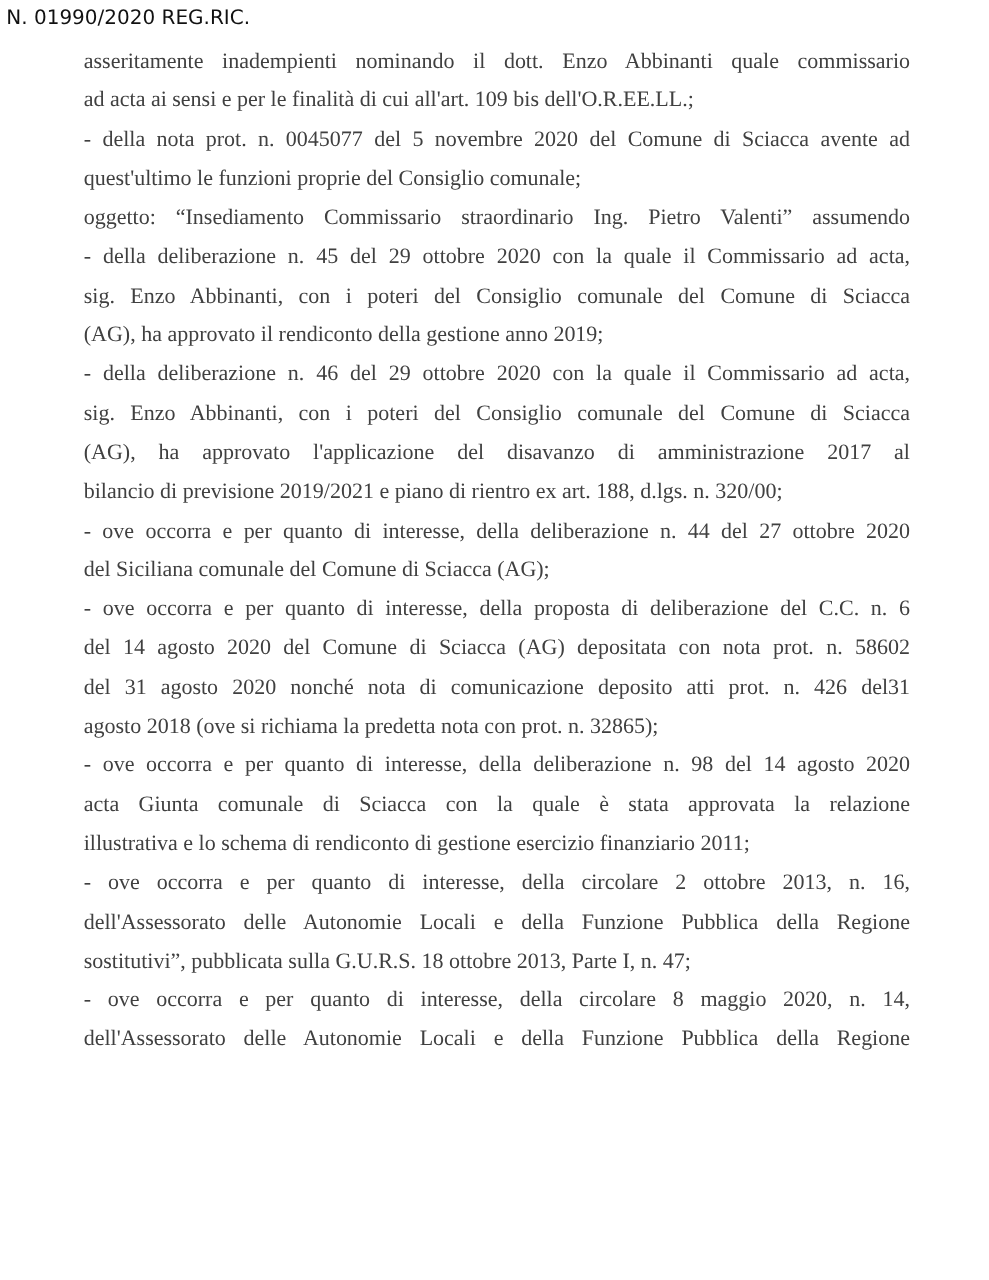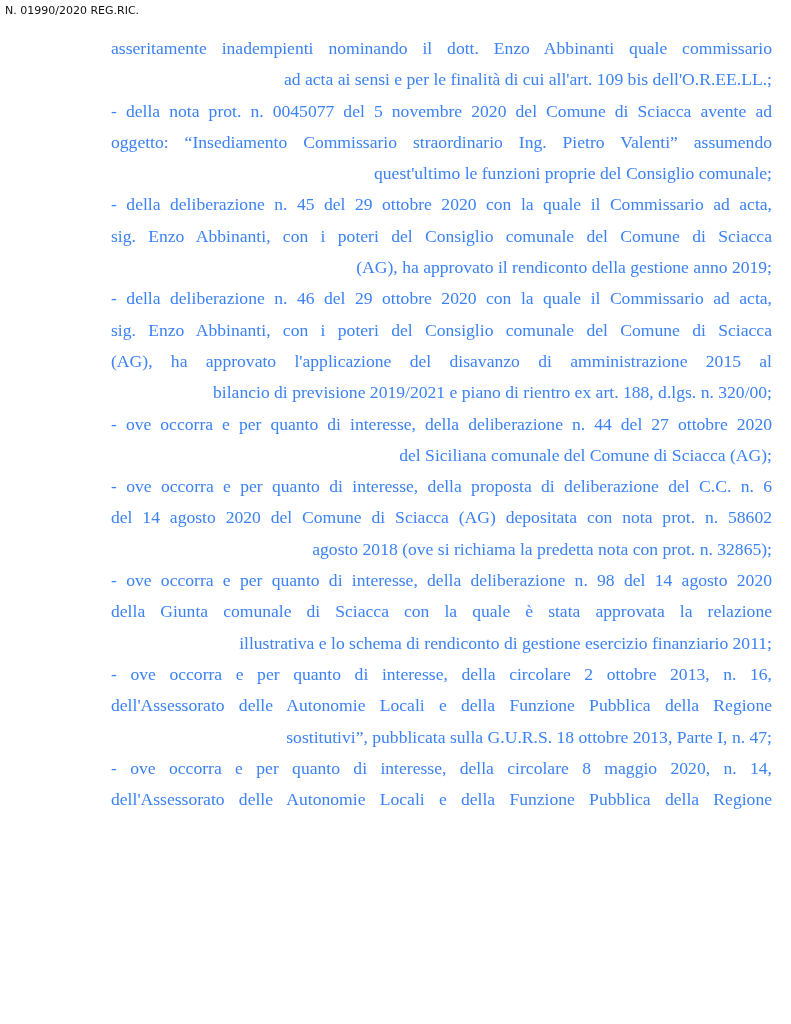--- a/index.html
+++ b/index.html
@@ -11,71 +11,70 @@
       width: 791px;
       height: 1024px;
       position: relative;
       overflow: hidden;
     }
     .header-ref {
       position: absolute;
       left: 5px;
       top: 4px;
       font-family: "DejaVu Sans", "Liberation Sans", sans-serif;
-      font-size: 11px;
+      font-size: 16px;
       color: #111;
       letter-spacing: 0px;
     }
     .doc-body {
       position: absolute;
       left: 67px;
       top: 33px;
       width: 661px;
       font-family: "Liberation Serif", "DejaVu Serif", serif;
       font-size: 17.6px;
       line-height: 31.3px;
-      color: #3b82f6;
-      margin-left: 44px;
+      color: #404040;
     }
     .line {
       display: block;
       white-space: nowrap;
       height: 31.3px;
-      text-align: right;
     }
     .line.justify {
       text-align: justify;
       text-align-last: justify;
       white-space: normal;
     }
   </style>
 </head>
 <body>
 
 <div class="header-ref">N. 01990/2020 REG.RIC.</div>
 
 <div class="doc-body" id="doc-body">
     <span class="line justify">asseritamente inadempienti nominando il dott. Enzo Abbinanti quale commissario</span>
     <span class="line">ad acta ai sensi e per le finalità di cui all'art. 109 bis dell'O.R.EE.LL.;</span>
     <span class="line justify">- della nota prot. n. 0045077 del 5 novembre 2020 del Comune di Sciacca avente ad</span>
+    <span class="line">quest'ultimo le funzioni proprie del Consiglio comunale;</span>
     <span class="line justify">oggetto: “Insediamento Commissario straordinario Ing. Pietro Valenti” assumendo</span>
-    <span class="line">quest'ultimo le funzioni proprie del Consiglio comunale;</span>
     <span class="line justify">- della deliberazione n. 45 del 29 ottobre 2020 con la quale il Commissario ad acta,</span>
     <span class="line justify">sig. Enzo Abbinanti, con i poteri del Consiglio comunale del Comune di Sciacca</span>
     <span class="line">(AG), ha approvato il rendiconto della gestione anno 2019;</span>
     <span class="line justify">- della deliberazione n. 46 del 29 ottobre 2020 con la quale il Commissario ad acta,</span>
     <span class="line justify">sig. Enzo Abbinanti, con i poteri del Consiglio comunale del Comune di Sciacca</span>
-    <span class="line justify">(AG), ha approvato l'applicazione del disavanzo di amministrazione 2015 al</span>
+    <span class="line justify">(AG), ha approvato l'applicazione del disavanzo di amministrazione 2017 al</span>
     <span class="line">bilancio di previsione 2019/2021 e piano di rientro ex art. 188, d.lgs. n. 320/00;</span>
     <span class="line justify">- ove occorra e per quanto di interesse, della deliberazione n. 44 del 27 ottobre 2020</span>
     <span class="line">del Siciliana comunale del Comune di Sciacca (AG);</span>
     <span class="line justify">- ove occorra e per quanto di interesse, della proposta di deliberazione del C.C. n. 6</span>
     <span class="line justify">del 14 agosto 2020 del Comune di Sciacca (AG) depositata con nota prot. n. 58602</span>
+    <span class="line justify">del 31 agosto 2020 nonché nota di comunicazione deposito atti prot. n. 426 del31</span>
     <span class="line">agosto 2018 (ove si richiama la predetta nota con prot. n. 32865);</span>
     <span class="line justify">- ove occorra e per quanto di interesse, della deliberazione n. 98 del 14 agosto 2020</span>
-    <span class="line justify">della Giunta comunale di Sciacca con la quale è stata approvata la relazione</span>
+    <span class="line justify">acta Giunta comunale di Sciacca con la quale è stata approvata la relazione</span>
     <span class="line">illustrativa e lo schema di rendiconto di gestione esercizio finanziario 2011;</span>
     <span class="line justify">- ove occorra e per quanto di interesse, della circolare 2 ottobre 2013, n. 16,</span>
     <span class="line justify">dell'Assessorato delle Autonomie Locali e della Funzione Pubblica della Regione</span>
     <span class="line">sostitutivi”, pubblicata sulla G.U.R.S. 18 ottobre 2013, Parte I, n. 47;</span>
     <span class="line justify">- ove occorra e per quanto di interesse, della circolare 8 maggio 2020, n. 14,</span>
     <span class="line justify">dell'Assessorato delle Autonomie Locali e della Funzione Pubblica della Regione</span>
   </div>
 
 </body></html>

